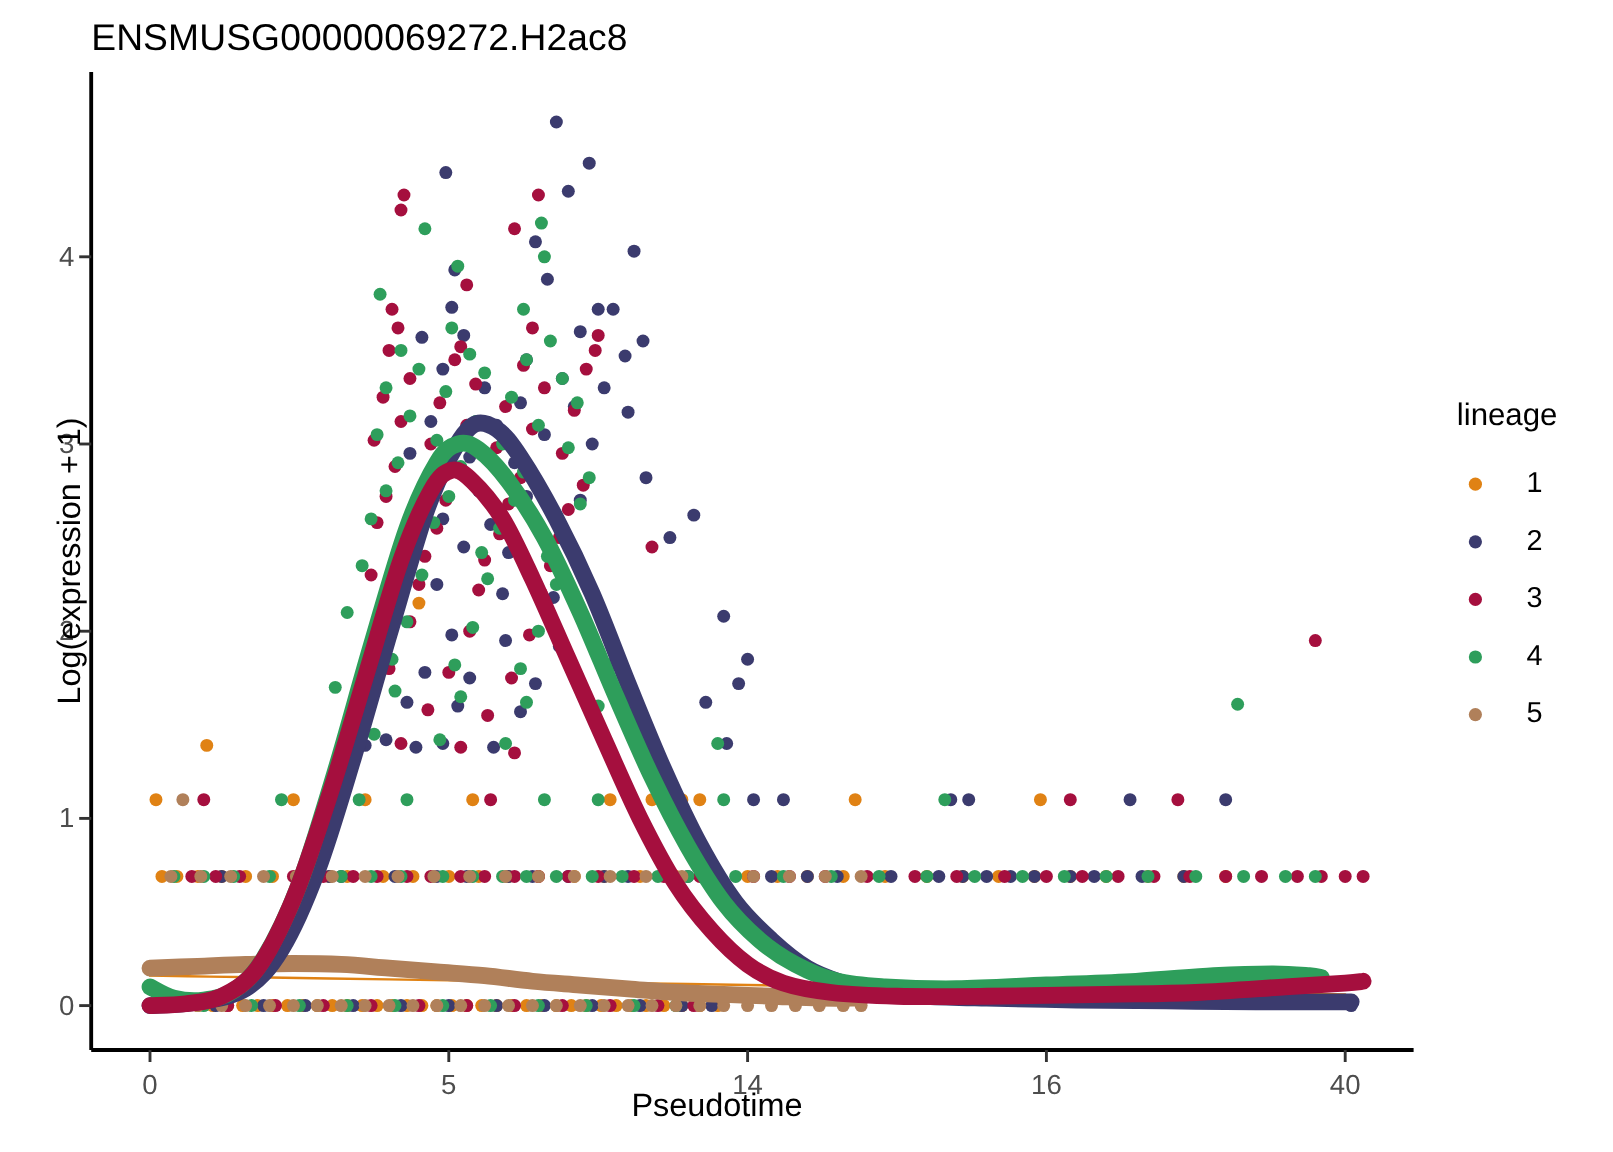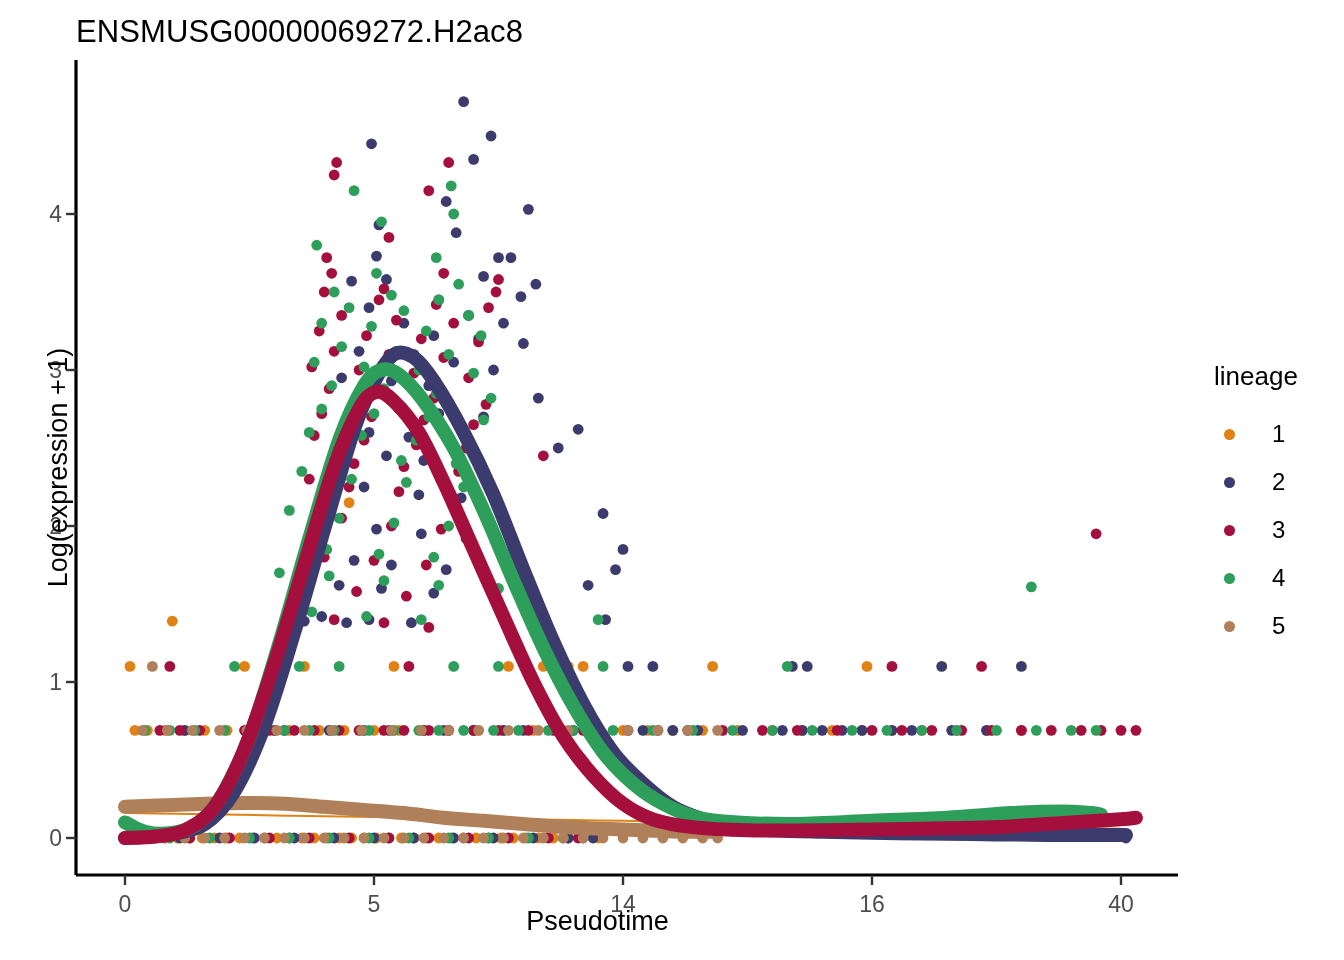--- a/index.html
+++ b/index.html
@@ -59,21 +59,20 @@
   }
   .tick-label.y {
     transform: translateY(-50%);
     text-align: right;
   }
   .legend {
     position: absolute;
     left: 1212px;
     top: 330px;
     width: 132px;
-    margin-top: 31px;
   }
   .legend-title {
     font-size: 26px;
     color: #000000;
     margin-bottom: 18px;
     padding-left: 2px;
   }
   .legend-item {
     display: flex;
     align-items: center;

